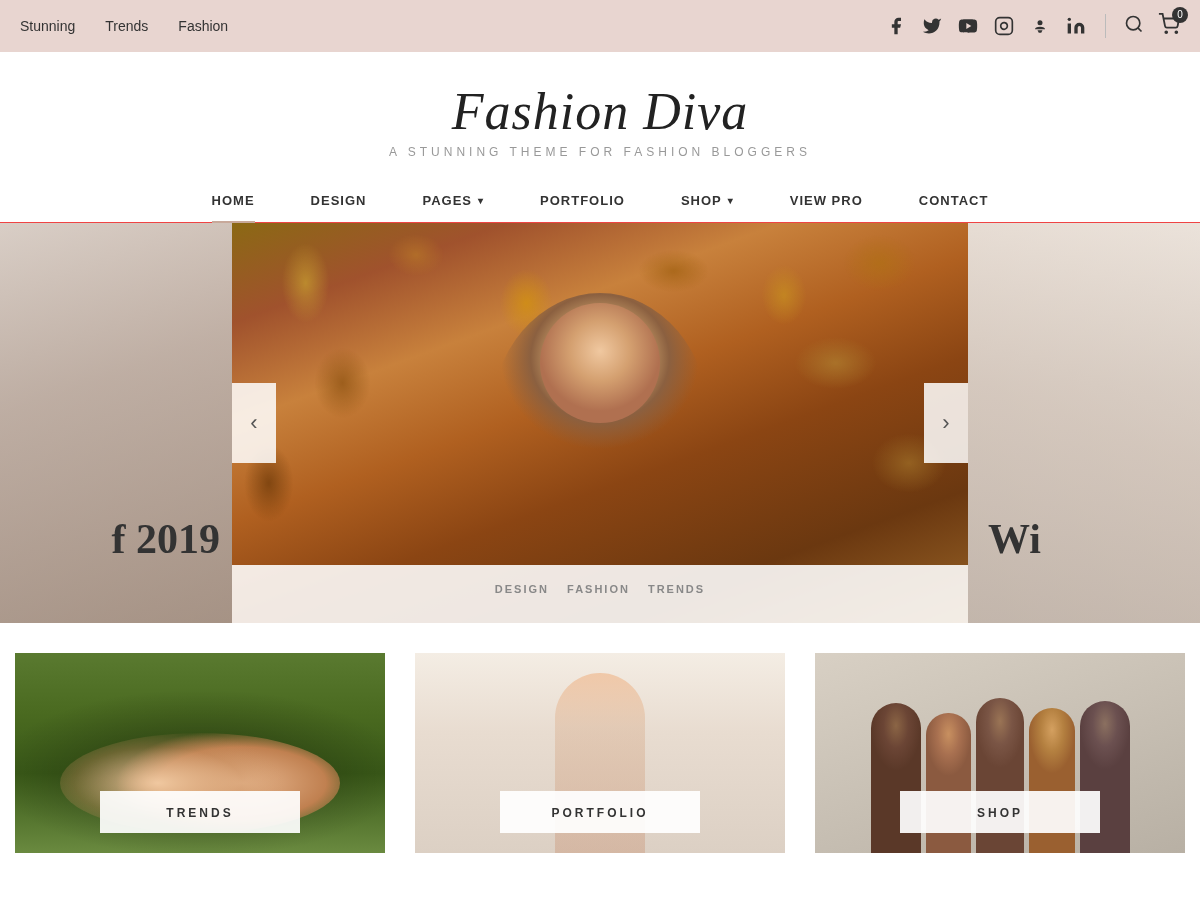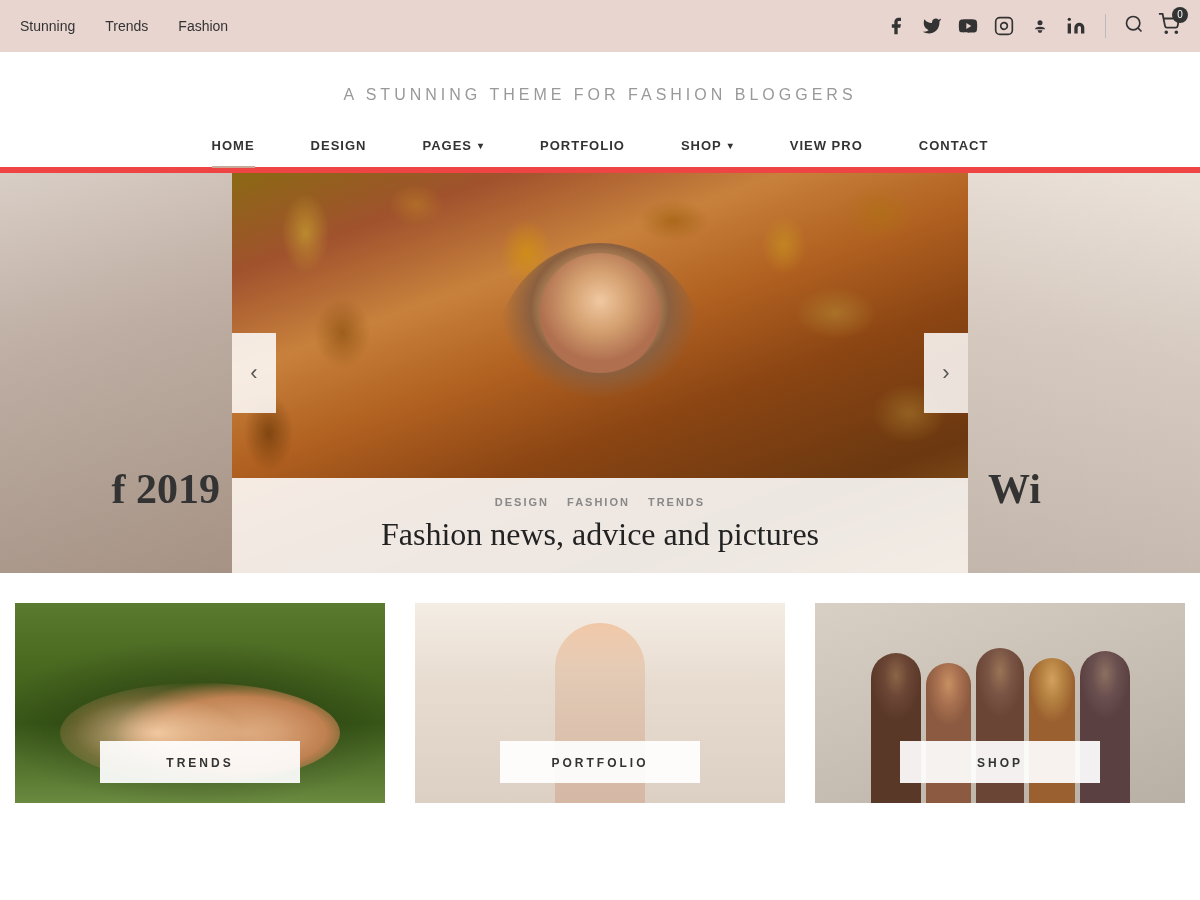--- a/index.html
+++ b/index.html
@@ -56,35 +56,35 @@
     }
     .site-title {
       font-family: 'Georgia', 'Times New Roman', serif;
       font-size: 52px;
       font-weight: 400;
       color: #222;
       font-style: italic;
       letter-spacing: 1px;
     }
     .site-subtitle {
-      font-size: 16px;
+      font-size: 12px;
       letter-spacing: 4px;
       color: #999;
       margin-top: 4px;
       text-transform: uppercase;
     }
 
     
     .main-nav {
       display: flex;
       justify-content: center;
       align-items: center;
       padding: 10px 0 0;
       gap: 0;
-      border-bottom: 6px solid #ef4444;
+      border-bottom: 1px solid #ef4444;
     }
     .nav-item {
       padding: 14px 28px;
       font-size: 13px;
       font-weight: 600;
       letter-spacing: 1px;
       color: #333;
       cursor: pointer;
       position: relative;
       text-transform: uppercase;
@@ -379,20 +379,21 @@
           <circle cx="9" cy="21" r="1"></circle>
           <circle cx="20" cy="21" r="1"></circle>
           <path d="M1 1h4l2.68 13.39a2 2 0 002 1.61h9.72a2 2 0 002-1.61L23 6H6"></path>
         </svg>
       <span class="cart-badge">0</span>
     </button>
   </div>
 </div>
 
 <div class="site-header">
+  <div class="site-title">Fashion Diva</div>
   <div class="site-subtitle">A Stunning Theme for Fashion Bloggers</div>
 </div>
 
 <nav class="main-nav">
   <div class="nav-item active">
     <span>HOME</span>
   </div>
   <div class="nav-item">
     <span>DESIGN</span>
   </div>
@@ -466,21 +467,20 @@
   <button class="slider-arrow slider-arrow-right">
     <span>›</span>
   </button>
 
   <div class="hero-caption">
     <div class="hero-tags">
       <span class="hero-tag">DESIGN</span>
       <span class="hero-tag">FASHION</span>
       <span class="hero-tag">TRENDS</span>
     </div>
-    <div class="hero-title">Fashion news, advice and pictures</div>
   </div>
 </div>
 
 <div class="thumbs-section">
 
   <div class="thumb-item">
     <div class="grass-women">
 
       <div style="position:absolute;bottom:20px;left:50%;transform:translateX(-50%);width:280px;height:100px;
         background:radial-gradient(ellipse 50% 60% at 35% 50%, #f0c8a0 0%, #c8906060 60%, transparent 90%),

